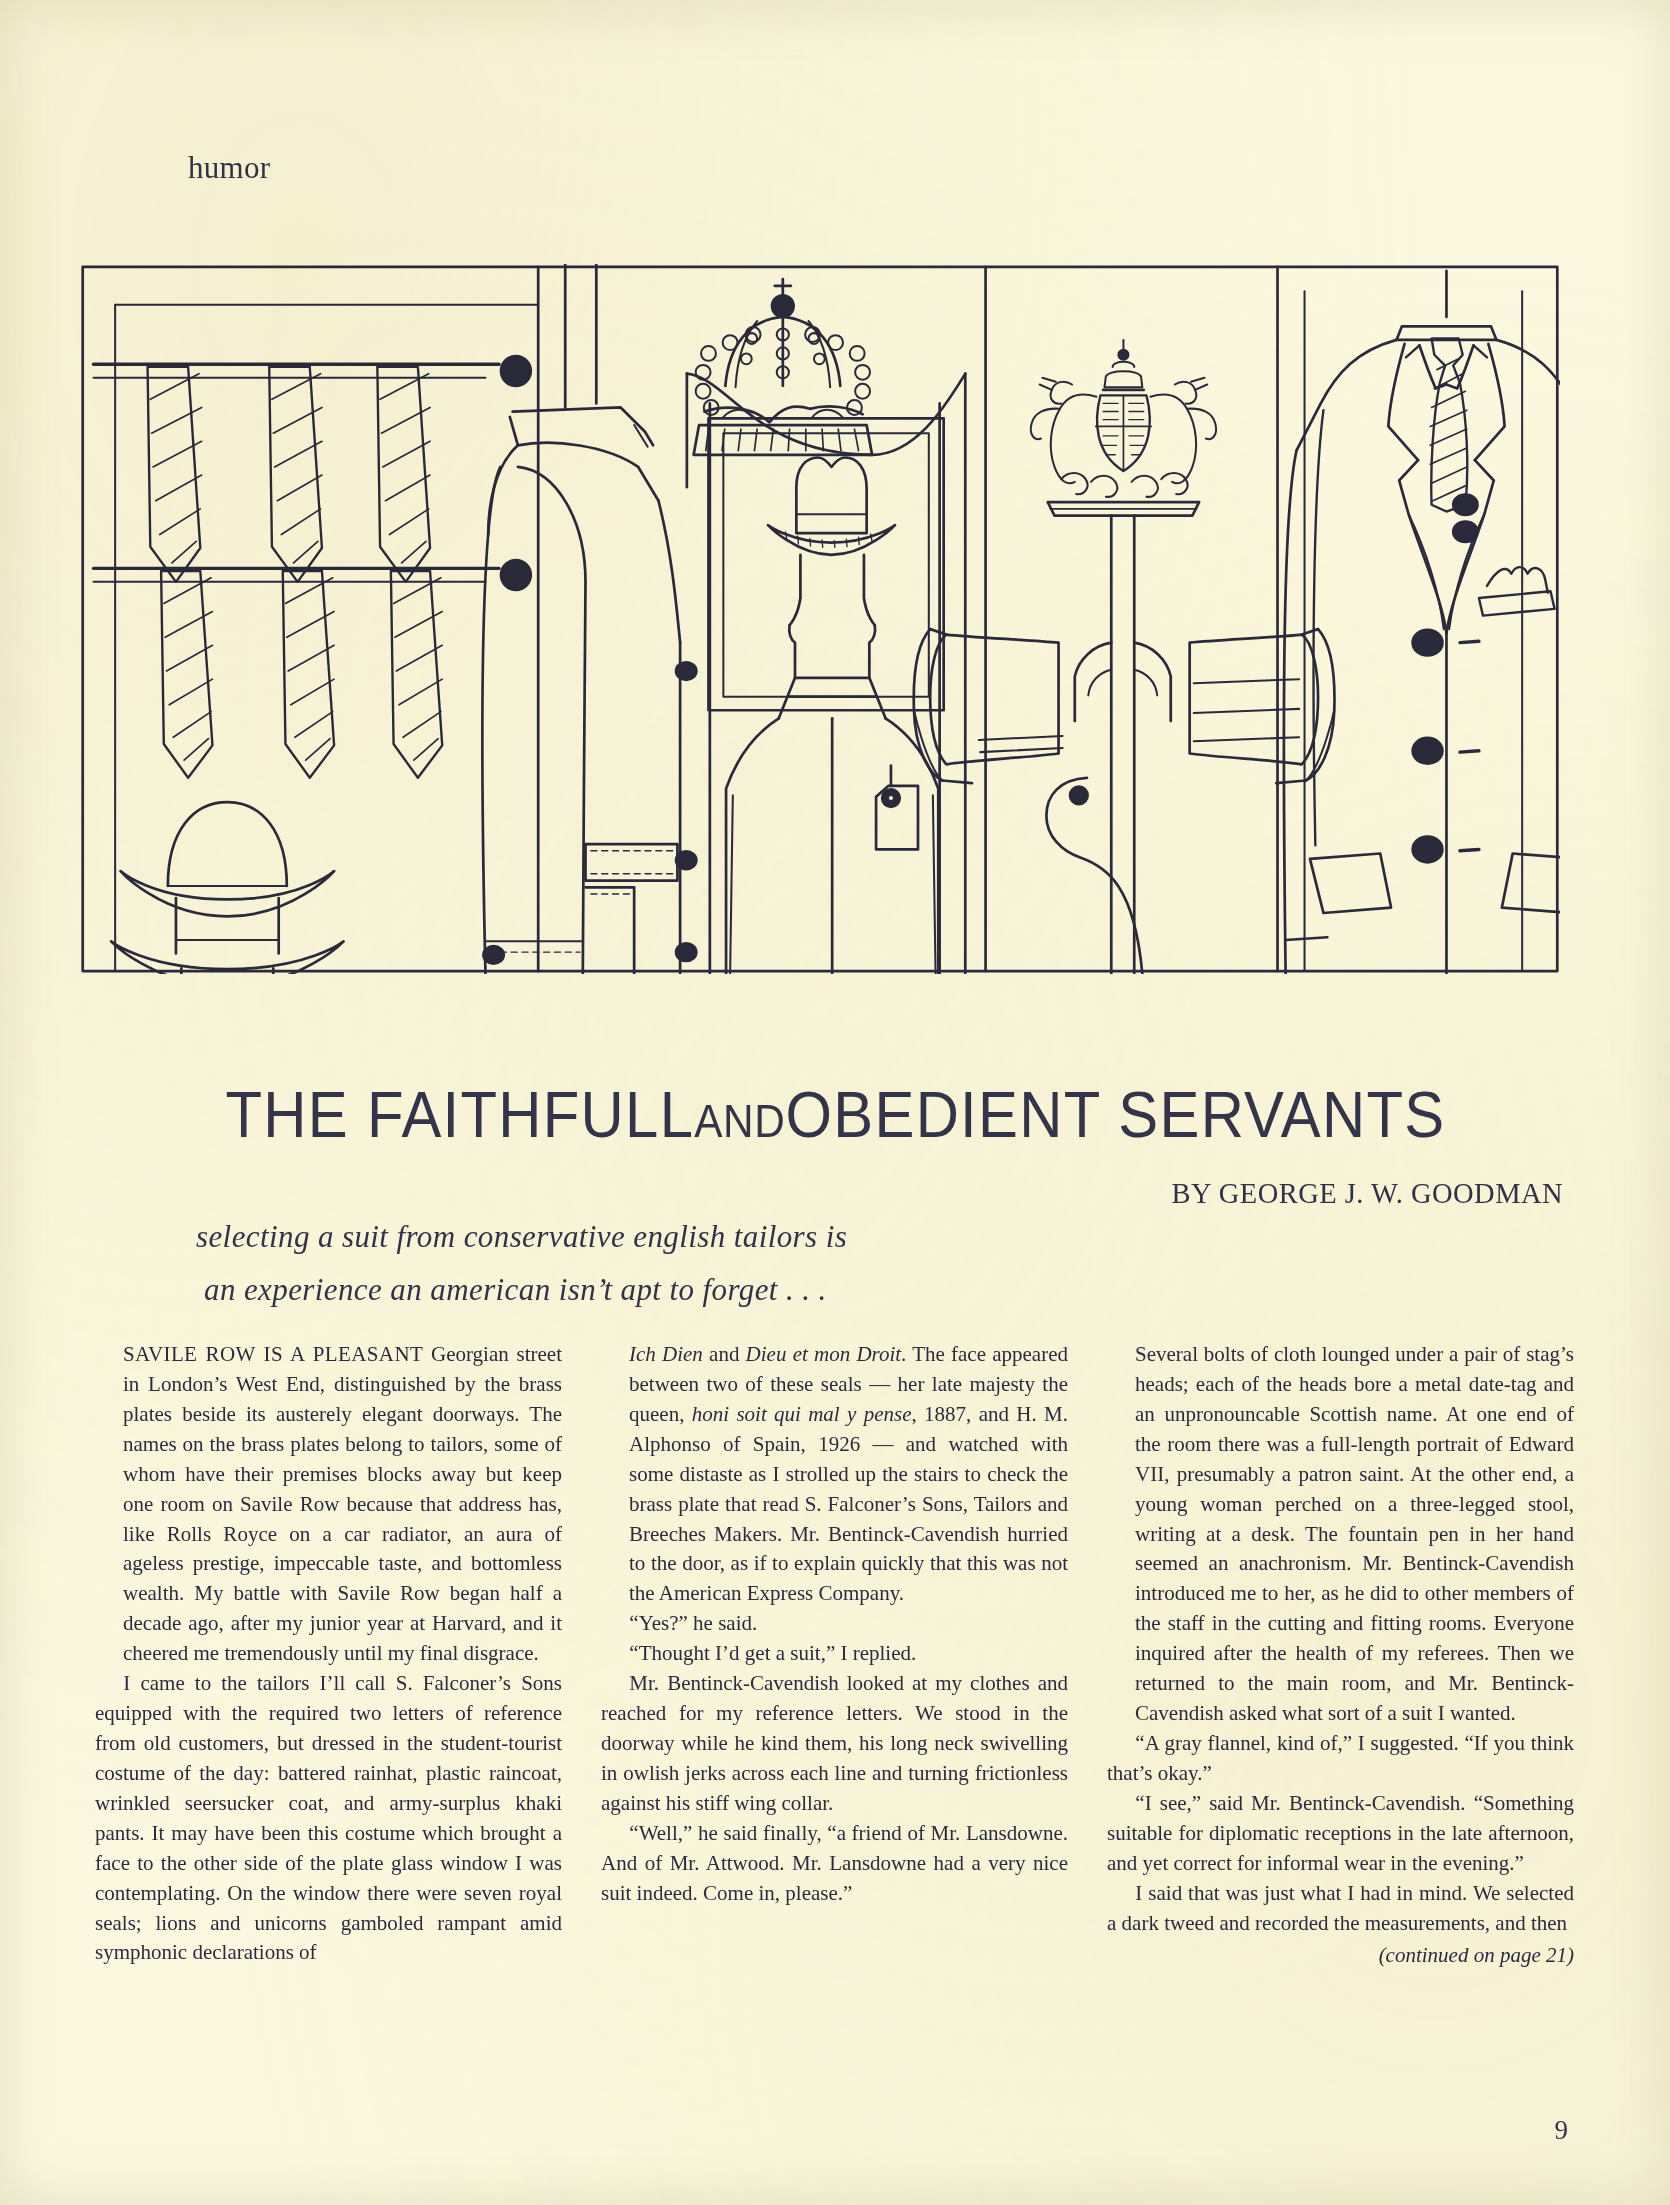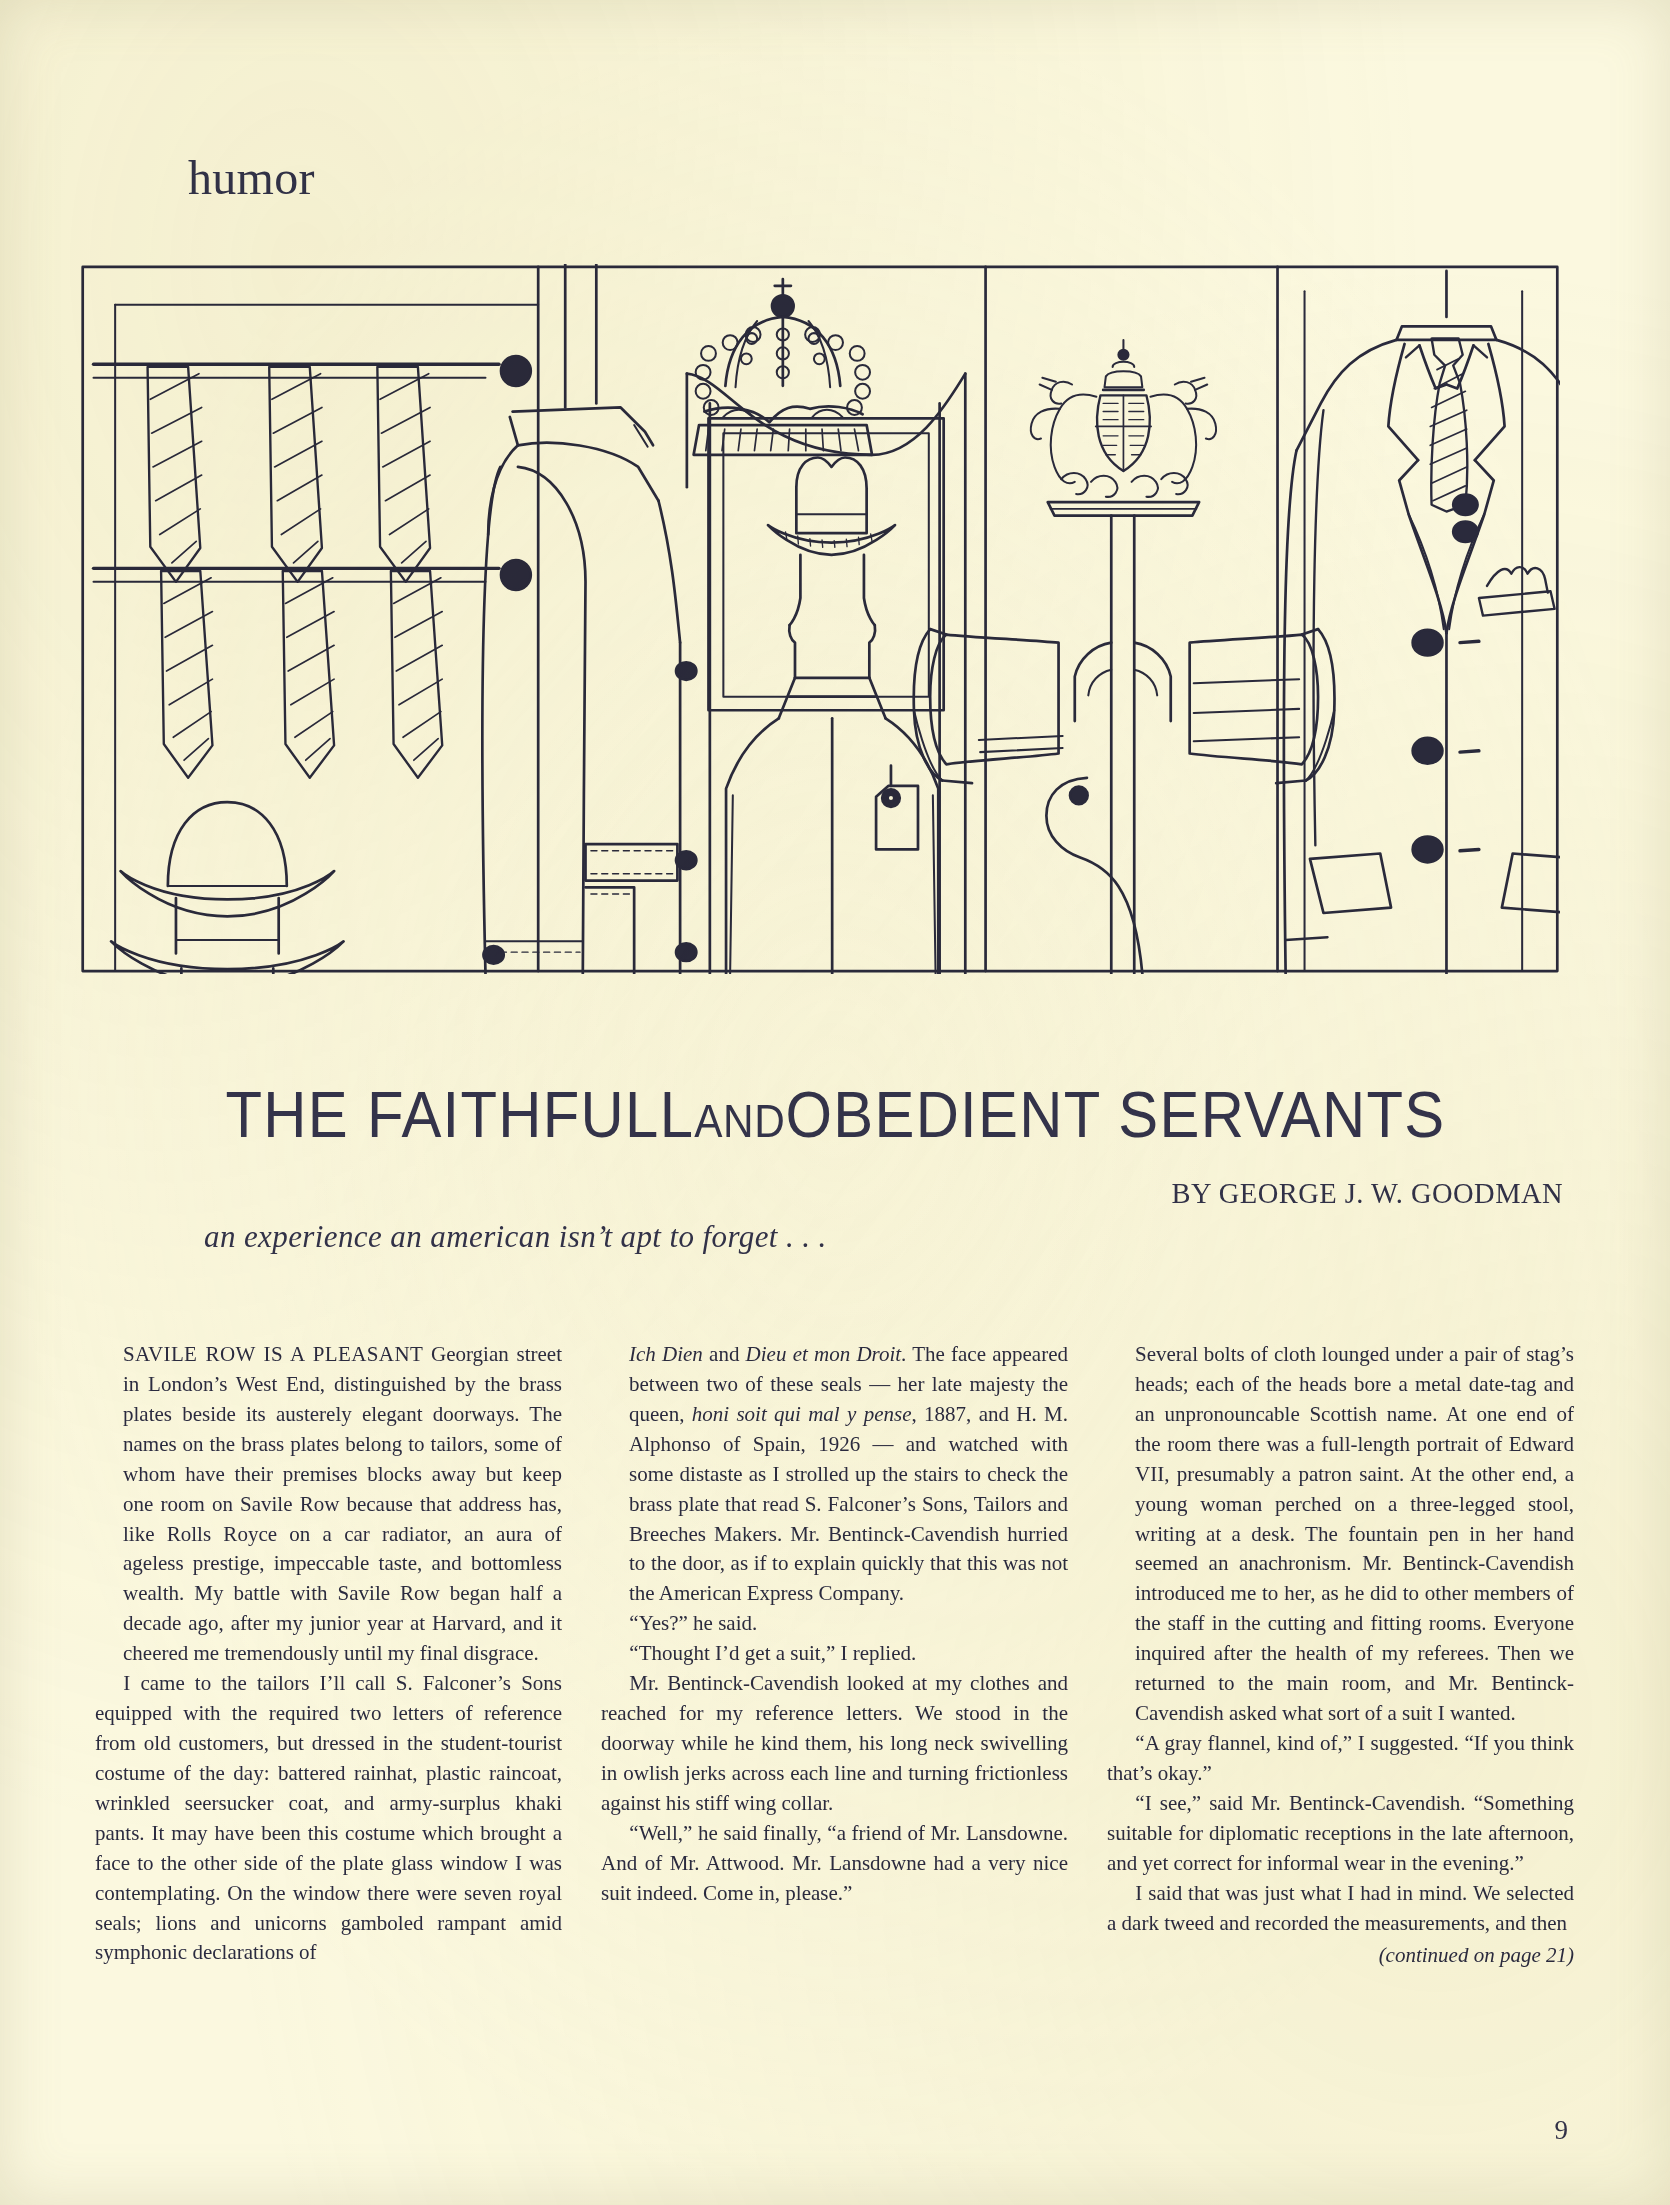--- a/index.html
+++ b/index.html
@@ -35,21 +35,21 @@
     inset: 0;
     pointer-events: none;
     box-shadow: inset 0 0 61px rgba(150,140,95,0.22);
   }
 
   
   .kicker {
     position: absolute;
     left: 188px;
     top: 150px;
-    font-size: 48px;
+    font-size: 31px;
     letter-spacing: 0.3px;
     color: #32324a;
     font-family: "Liberation Serif", serif;
   }
 
   
   .illo-wrap {
     position: absolute;
     left: 80px;
     top: 264px;
@@ -489,20 +489,21 @@
       </g>
 
     </svg>
   </div>
 
   <h1 class="headline"><span>THE FAITHFULL</span><span class="small">AND</span><span>OBEDIENT SERVANTS</span></h1>
 
   <div class="byline">BY GEORGE J. W. GOODMAN</div>
 
   <div class="deck">
+    <span class="l1">selecting a suit from conservative english tailors is</span>
     <span class="l2">an experience an american isn’t apt to forget . . .</span>
   </div>
 
   <div class="cols">
 
     <div class="col">
       <p class="noindent"><span class="lead">SAVILE ROW IS A PLEASANT</span><span> Georgian street in London’s West End, distinguished by the brass plates beside its austerely elegant doorways.  The names on the brass plates belong to tailors, some of whom have their premises blocks away but keep one room on Savile Row because that address has, like Rolls Royce on a car radiator, an aura of ageless prestige, impeccable taste, and bottomless wealth.  My battle with Savile Row began half a decade ago, after my junior year at Harvard, and it cheered me tremendously until my final disgrace.</span></p>
       <p>I came to the tailors I’ll call S. Falconer’s Sons equipped with the required two letters of reference from old customers, but dressed in the student-tourist costume of the day: battered rainhat, plastic raincoat, wrinkled seersucker coat, and army-surplus khaki pants.  It may have been this costume which brought a face to the other side of the plate glass window I was contemplating.  On the window there were seven royal seals; lions and unicorns gamboled rampant amid symphonic declarations of</p>
     </div>
 

